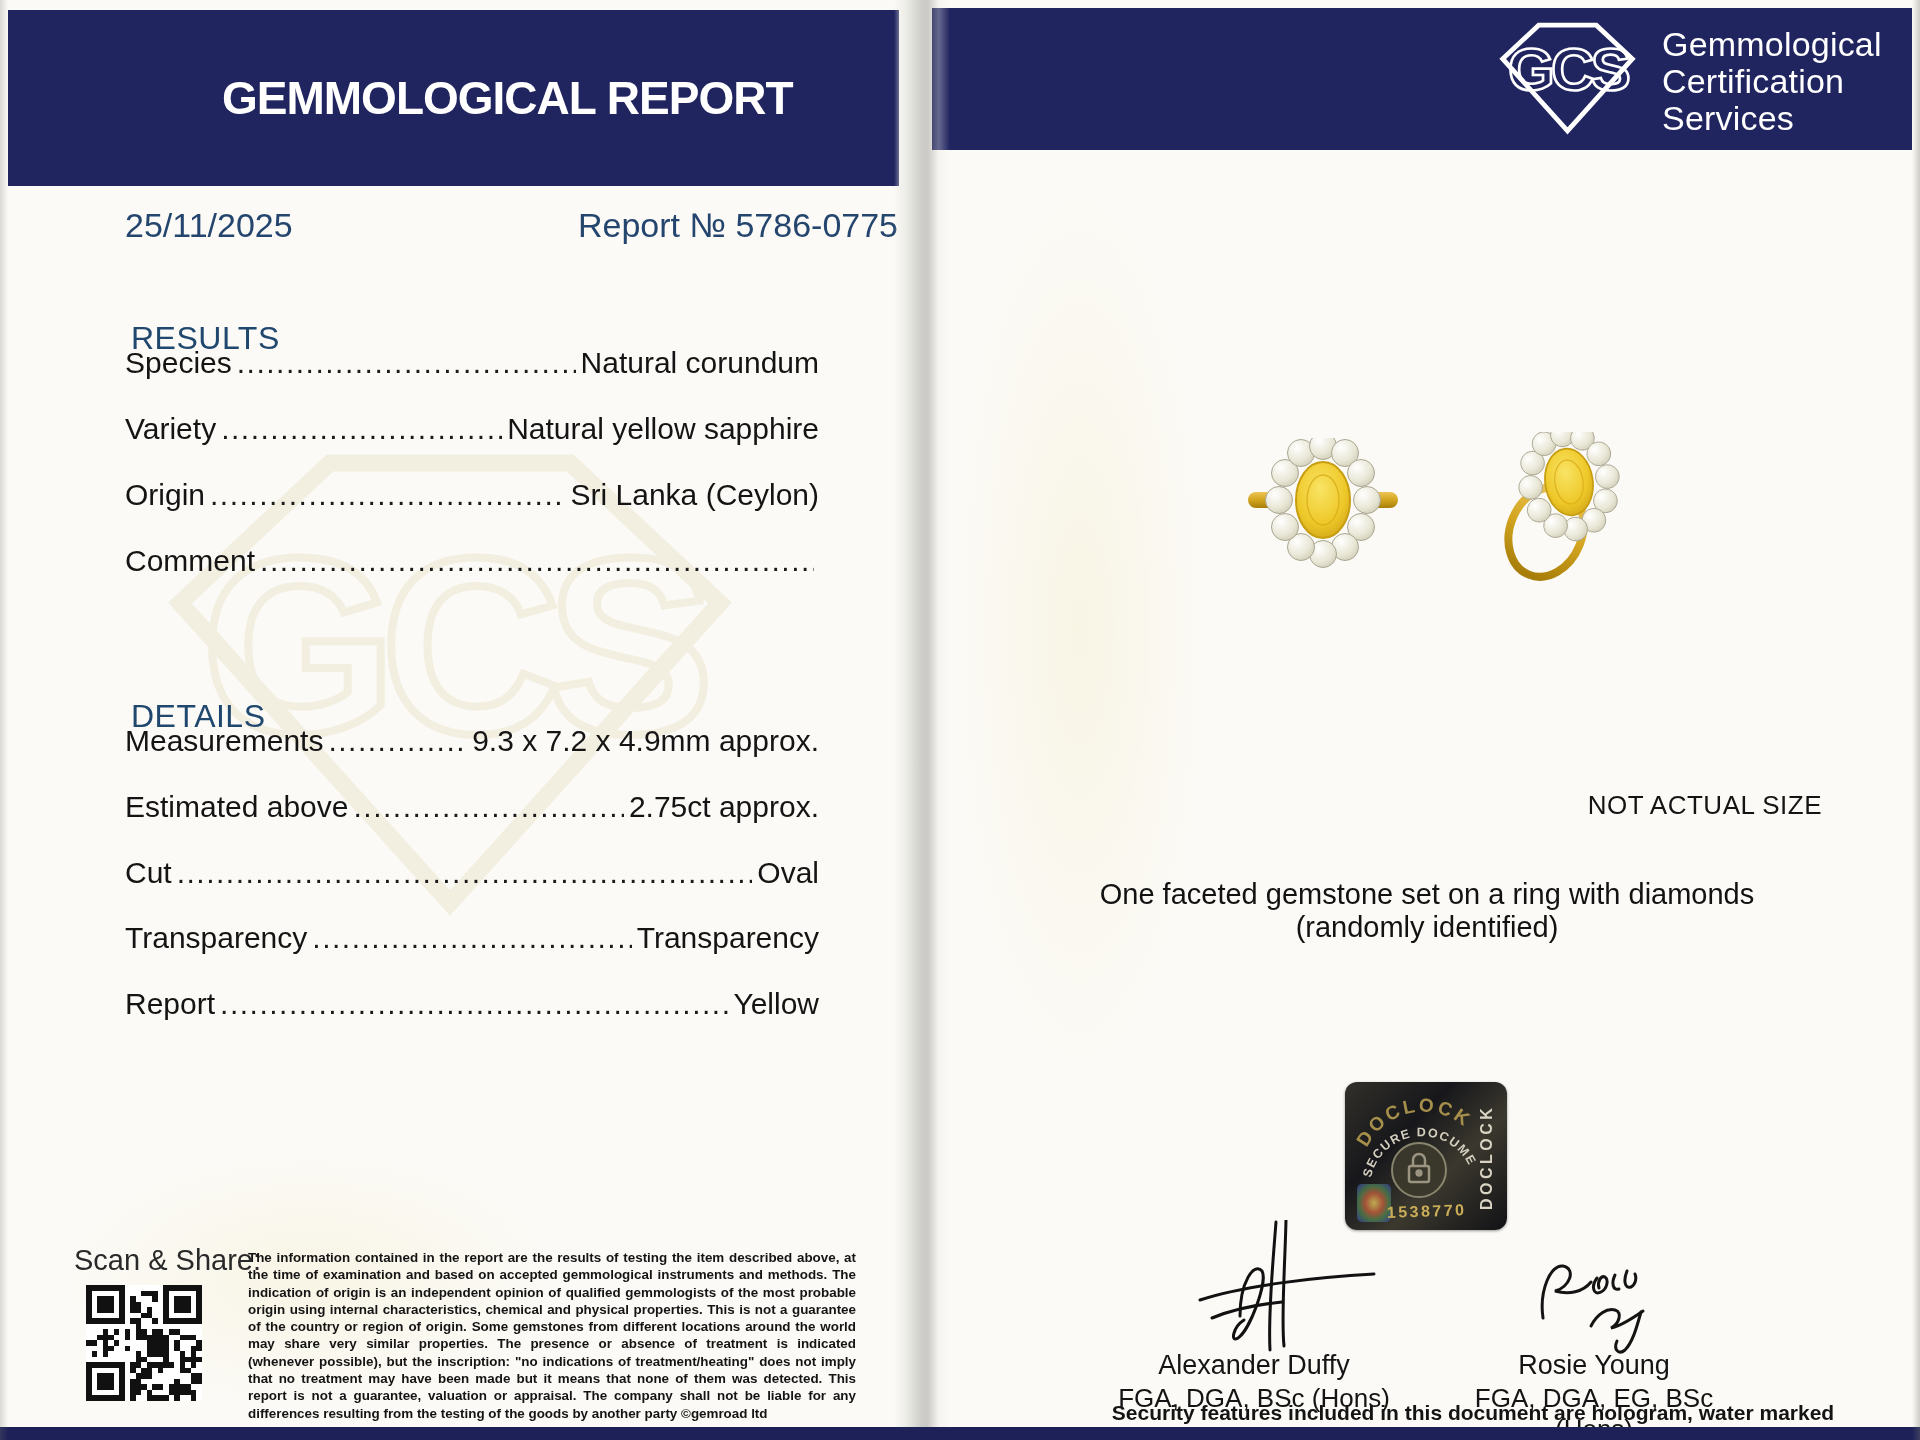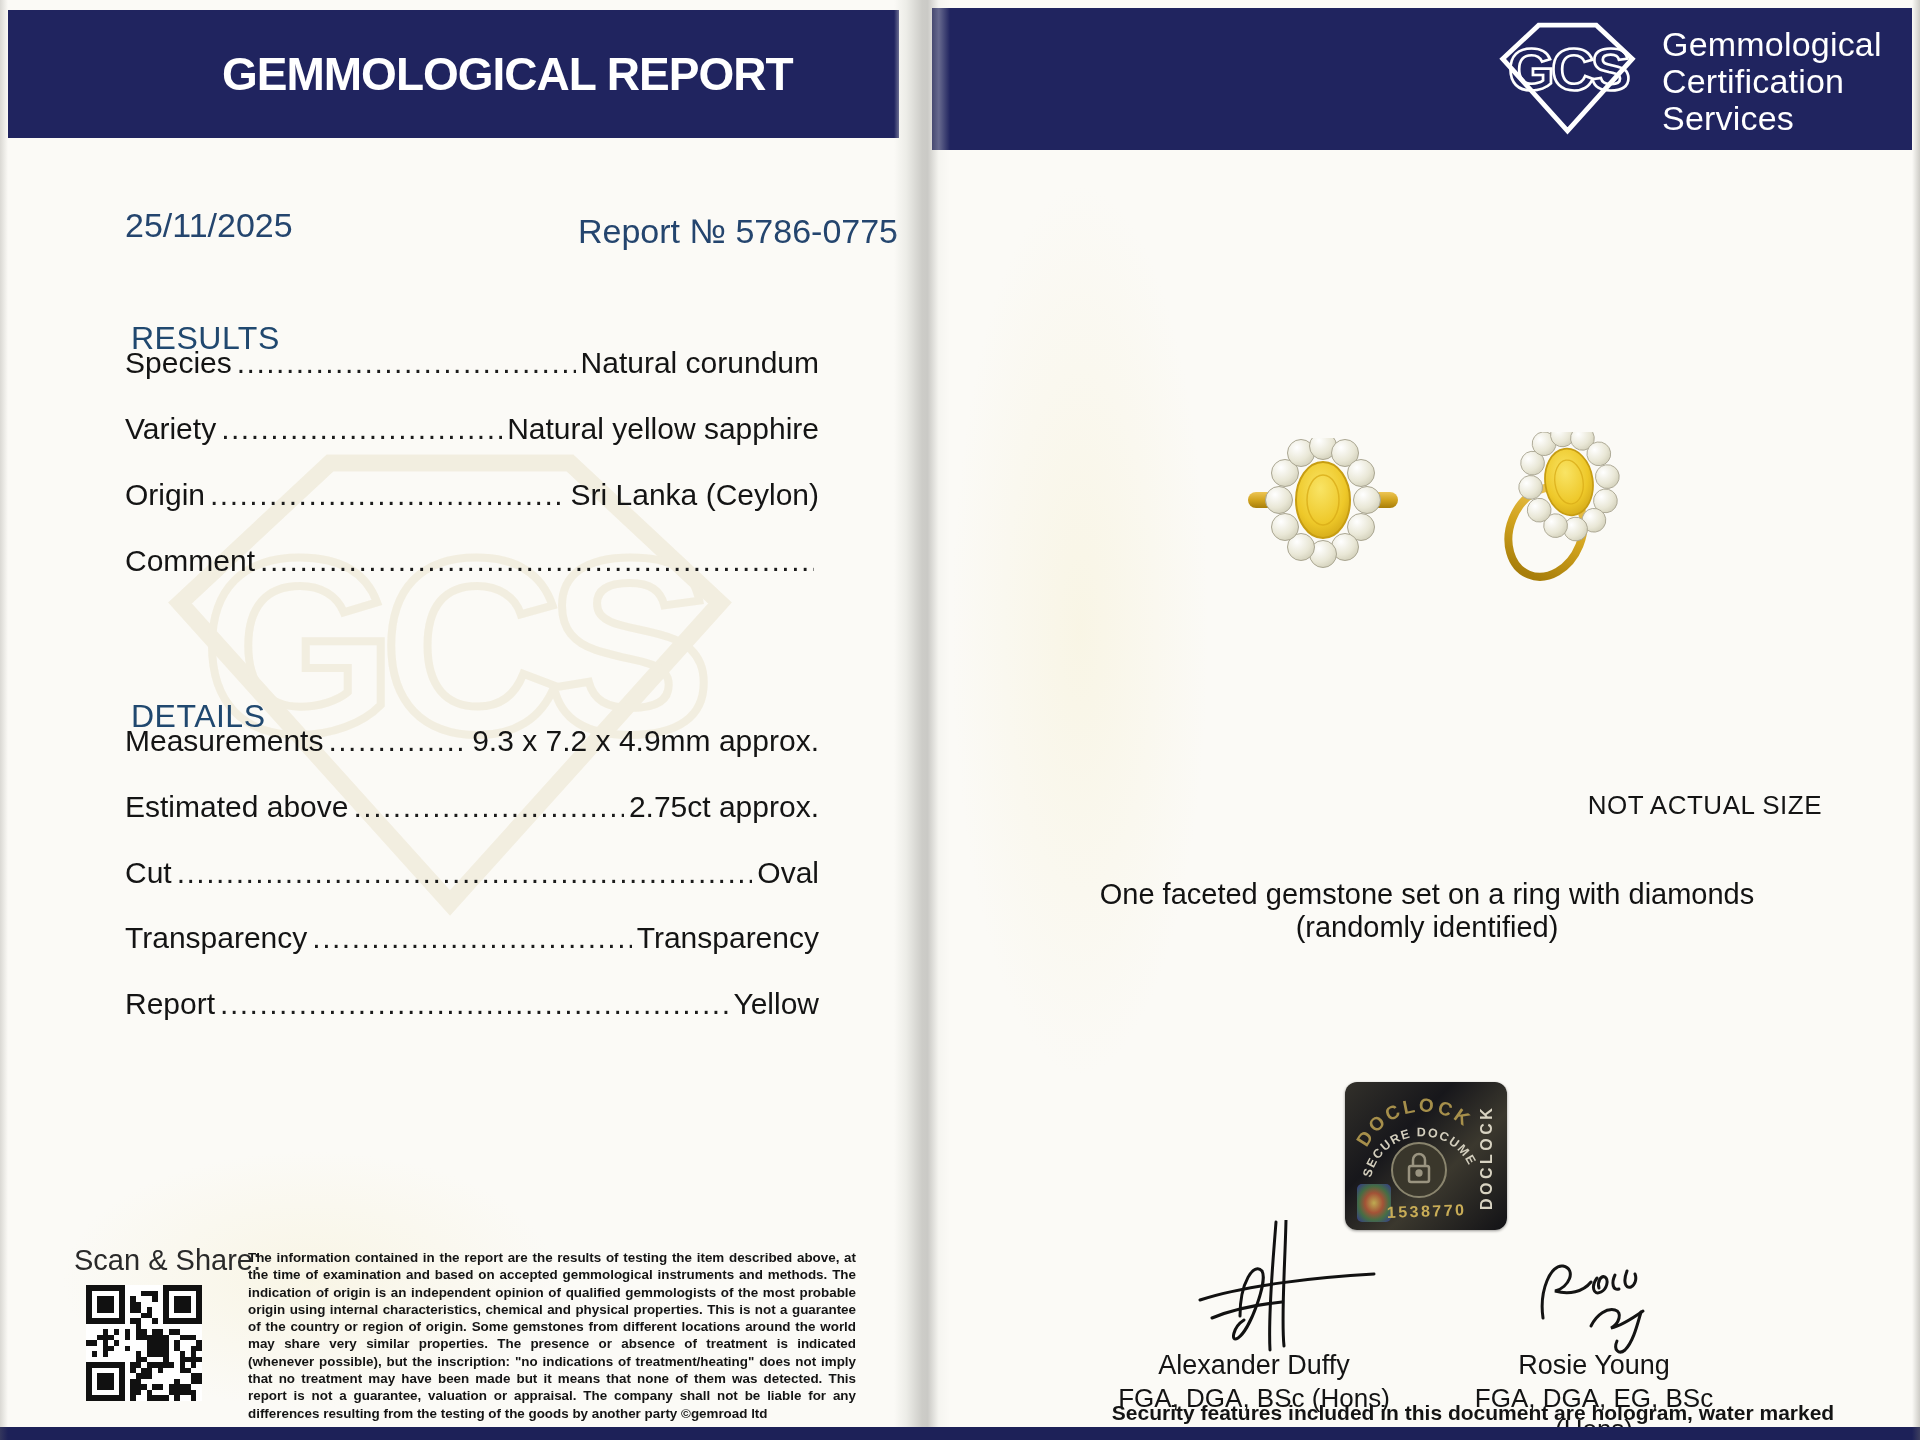--- a/index.html
+++ b/index.html
@@ -3,35 +3,35 @@
 <meta charset="utf-8">
 <style>
   html,body{margin:0;padding:0;background:#d8d7d2;}
   .scan{
     position:relative;width:1920px;height:1440px;overflow:hidden;
     background:#fbfaf6;
     font-family:"Liberation Sans",sans-serif;color:#161616;
   }
   
   .band{position:absolute;background:#20245f;}
-  .band-left{left:8px;top:10px;width:891px;height:128px;display:flex;align-items:center;}
+  .band-left{left:8px;top:10px;width:891px;height:176px;display:flex;align-items:center;}
   .band-right{left:932px;top:8px;width:980px;height:142px;}
   .report-title{
     margin:0;padding-left:214px;color:#ffffff;font-size:46px;font-weight:bold;
     letter-spacing:-1px;white-space:nowrap;
   }
   .bottom-band{position:absolute;left:0;top:1427px;width:1920px;height:13px;background:#1d2158;}
   
   .gutter{position:absolute;left:894px;top:0;width:56px;height:1440px;
     background:linear-gradient(90deg,rgba(100,100,95,0) 0%,rgba(235,235,230,.9) 22%,rgba(130,130,125,.38) 50%,rgba(90,90,86,.30) 60%,rgba(235,235,230,.35) 80%,rgba(100,100,95,0) 100%);}
   .edge-right{position:absolute;right:0;top:0;width:8px;height:1440px;background:linear-gradient(90deg,rgba(0,0,0,0),rgba(120,118,110,.35));}
   .edge-left{position:absolute;left:0;top:0;width:8px;height:1440px;background:linear-gradient(90deg,rgba(120,118,110,.25),rgba(0,0,0,0));}
   
   .date{position:absolute;left:125px;top:206px;font-size:34px;color:#24456e;}
-  .repno{position:absolute;left:578px;top:212px;font-size:34px;color:#24456e;}
+  .repno{position:absolute;left:578px;top:206px;font-size:34px;color:#24456e;}
   .sec-heading{position:absolute;left:125px;margin:6px;font-size:32px;font-weight:normal;color:#20486f;letter-spacing:.5px;}
   .results-h{top:314px;}
   .details-h{top:692px;}
   .row{position:absolute;left:125px;width:694px;display:flex;align-items:baseline;font-size:30px;color:#141414;}
   .row .lbl{white-space:nowrap;}
   .row .dots{flex:1;overflow:hidden;white-space:nowrap;margin:0 5px;letter-spacing:1.5px;color:#1b1b1b;}
   .row .dots::before{content:"....................................................................................................................................";}
   .row .val{white-space:nowrap;}
   .r0{top:346px}.r1{top:412px}.r2{top:478px}.r3{top:544px}
   .d0{top:724px}.d1{top:790px}.d2{top:856px}.d3{top:921px}.d4{top:987px}

